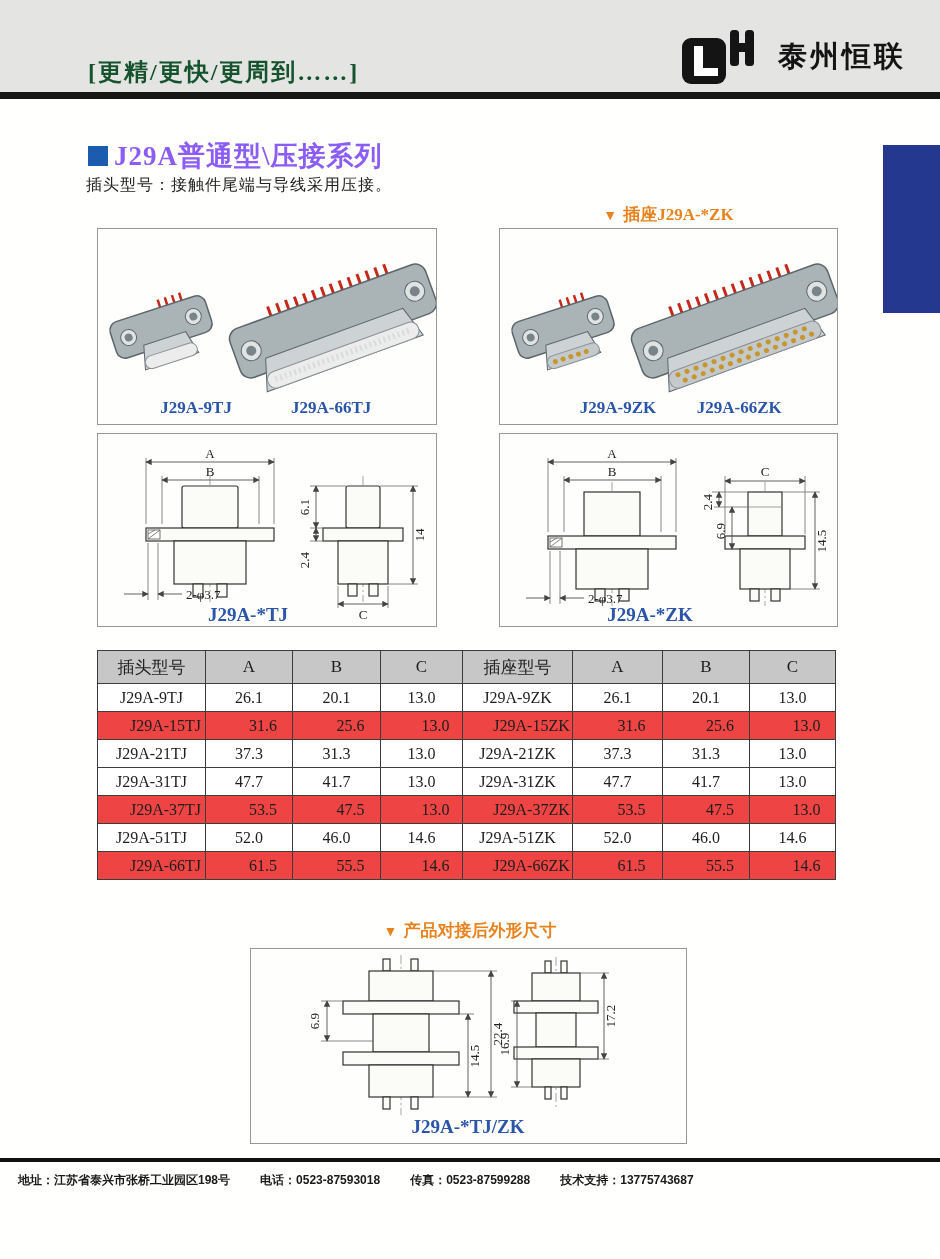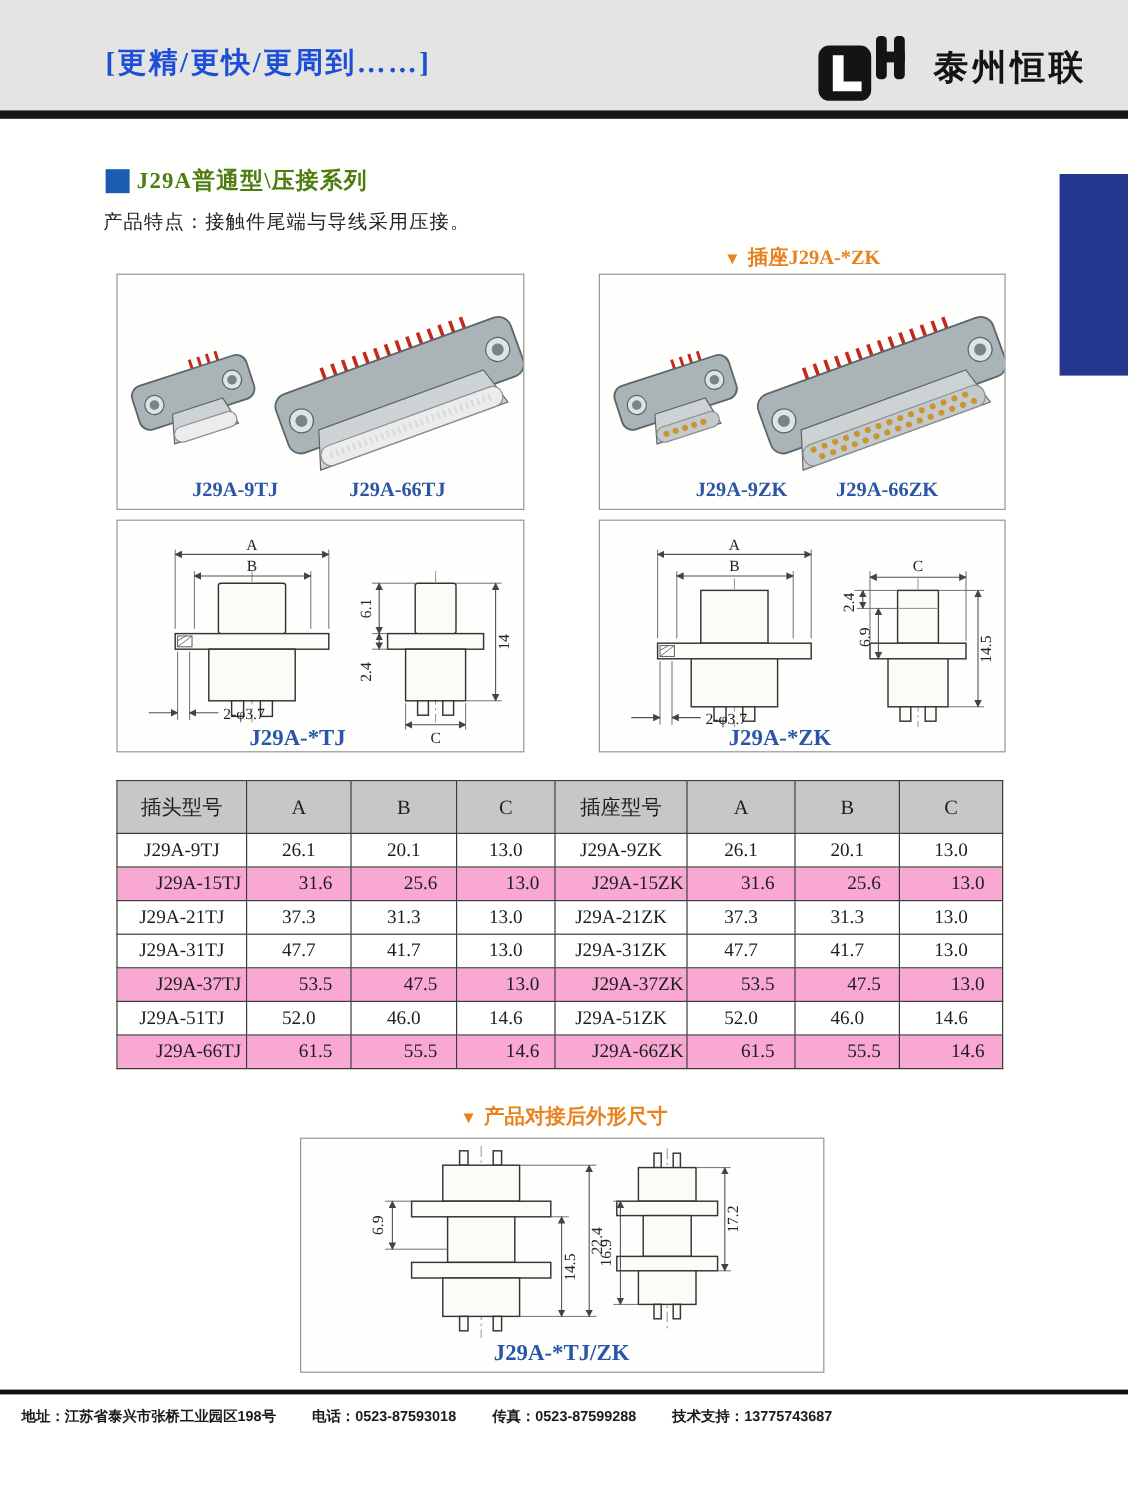--- a/index.html
+++ b/index.html
@@ -3,33 +3,33 @@
 <meta charset="utf-8">
 <style>
   * { margin:0; padding:0; box-sizing:border-box; }
   html,body { background:#fff; }
   body { font-family:"Liberation Sans","DejaVu Sans",sans-serif; }
   .page { position:relative; width:940px; height:1259px; background:#fffffe; overflow:hidden; margin:0 auto; }
 
   
   .header { position:absolute; left:0; top:0; width:940px; height:92px; background:#e4e4e2; }
   .header-rule { position:absolute; left:0; top:92px; width:940px; height:7px; background:#161616; }
-  .slogan { position:absolute; left:88px; top:36px; font-size:24px; font-weight:bold; color:#1d4ed8;
+  .slogan { position:absolute; left:88px; top:56px; font-size:24px; font-weight:bold; color:#14532d;
             font-family:"Liberation Serif","DejaVu Serif",serif; letter-spacing:2px; }
   .logo { position:absolute; left:680px; top:28px; display:flex; align-items:center; gap:22px; }
   .brand { font-size:29px; font-weight:900; color:#141414; letter-spacing:3px;
            font-family:"DejaVu Sans","Liberation Sans",sans-serif; }
 
   
   .side-tab { position:absolute; left:883px; top:145px; width:57px; height:168px; background:#24388f; }
 
   
   .title-row { position:absolute; left:88px; top:138px; display:flex; align-items:center; gap:6px; }
   .title-square { width:20px; height:20px; background:#1b5cb0; }
-  .page-title { font-size:19px; font-weight:bold; color:#4d7c0f; letter-spacing:1px;
+  .page-title { font-size:27px; font-weight:bold; color:#8b5cf6; letter-spacing:1px;
                 font-family:"Liberation Serif","DejaVu Serif",serif; }
   .subtitle { position:absolute; left:86px; top:175px; font-size:16px; color:#222; letter-spacing:1px; }
 
   
   .sec-label { position:absolute; text-align:center; font-size:17px; font-weight:bold; color:#e8821e;
                font-family:"Liberation Serif","DejaVu Serif",serif; }
   .sec-label .tri { font-size:14px; margin-right:6px; }
   .sec-plug { left:97px; top:203px; width:340px; }
   .sec-socket { left:499px; top:203px; width:339px; }
   .sec-mated { left:0; top:919px; width:940px; }
@@ -43,23 +43,23 @@
   .mated-box{ left:250px; top:948px; width:437px; height:196px;text-decoration:underline; }
   .frame svg { display:block; }
 
   .photo-label { position:absolute; bottom:6px; transform:translateX(-50%); font-size:17px; color:#2b55a8;
                  font-weight:600; font-family:"Liberation Serif","DejaVu Serif",serif; white-space:nowrap; }
 
   
   .spec-table { position:absolute; left:97px; top:650px; width:738px; border-collapse:collapse;
                 font-family:"Liberation Serif","DejaVu Serif",serif; table-layout:fixed; }
   .spec-table th, .spec-table td { border:1px solid #3c3c3c; text-align:center; color:#1d1d1d; }
-  .spec-table th { height:44px; background:#c7c7c7; font-size:17px; font-weight:normal; }
+  .spec-table th { height:33px; background:#c7c7c7; font-size:17px; font-weight:normal; }
   .spec-table td { height:28px; font-size:16px; background:#fff; }
-  .spec-table tr.alt td { background:#f9a8d4;padding-left:28px; }
+  .spec-table tr.alt td { background:#ef4444;padding-left:28px; }
 
   
   .shape { fill:#fbfbf8; stroke:#333; stroke-width:1.2; }
   .ext   { stroke:#6a6a6a; stroke-width:0.8; }
   .dl    { stroke:#505050; stroke-width:0.9; fill:none; }
   .cl    { stroke:#8f8f8f; stroke-width:0.8; stroke-dasharray:9 3 2 3; }
   .dt    { font-family:"Liberation Serif","DejaVu Serif",serif; font-size:13px; fill:#222; }
   .cap   { font-family:"Liberation Serif","DejaVu Serif",serif; font-size:19px; font-weight:600; fill:#2b55a8; }
 
   
@@ -86,21 +86,21 @@
     </div>
   </div>
   <div class="header-rule"></div>
 
   <div class="side-tab"></div>
 
   <div class="title-row">
     <span class="title-square"></span>
     <span class="page-title">J29A普通型\压接系列</span>
   </div>
-  <div class="subtitle">产品特点：接触件尾端与导线采用压接。</div>
+  <div class="subtitle">插头型号：接触件尾端与导线采用压接。</div>
 
   <div class="sec-label sec-socket">
     <span class="tri">▼</span><span>插座J29A-*ZK</span>
   </div>
 
   <div class="frame photo-tj">
     <svg width="338" height="195" viewBox="0 0 338 195">
       <g transform="translate(63,98) rotate(-18)">
         <line x1="4" y1="-23" x2="30" y2="-23" stroke="#c5291b" stroke-width="8" stroke-dasharray="2.5 5"></line>
         <rect x="-50" y="-19" width="100" height="38" rx="9" fill="#aab3b6" stroke="#5c666a" stroke-width="1.5"></rect>

